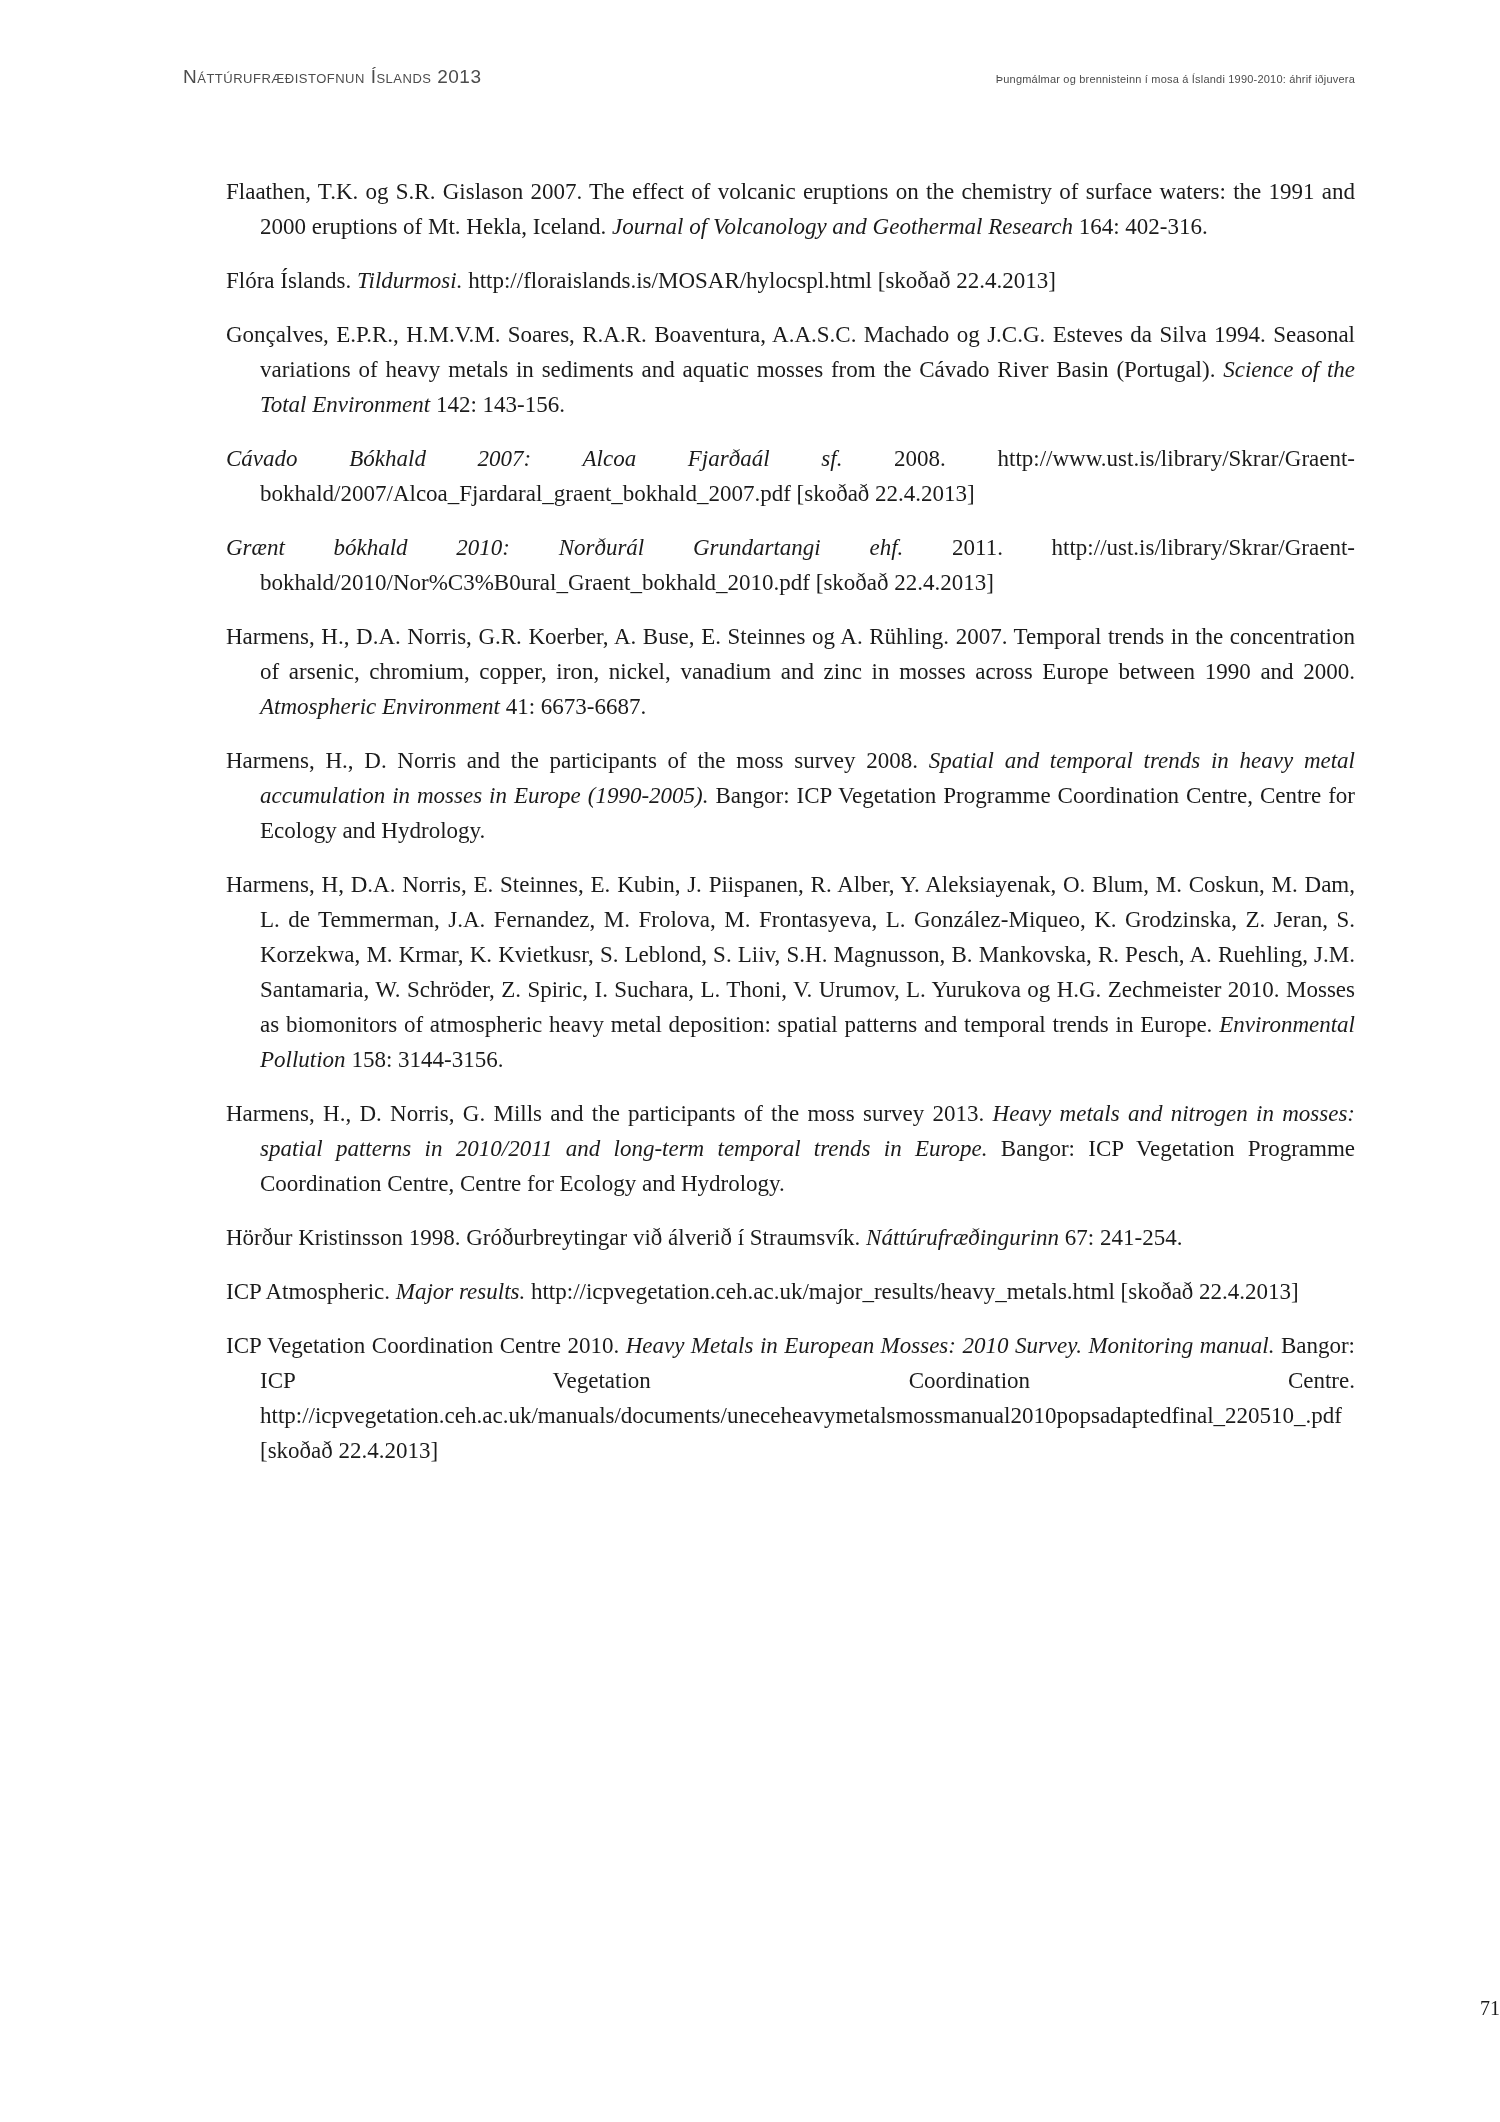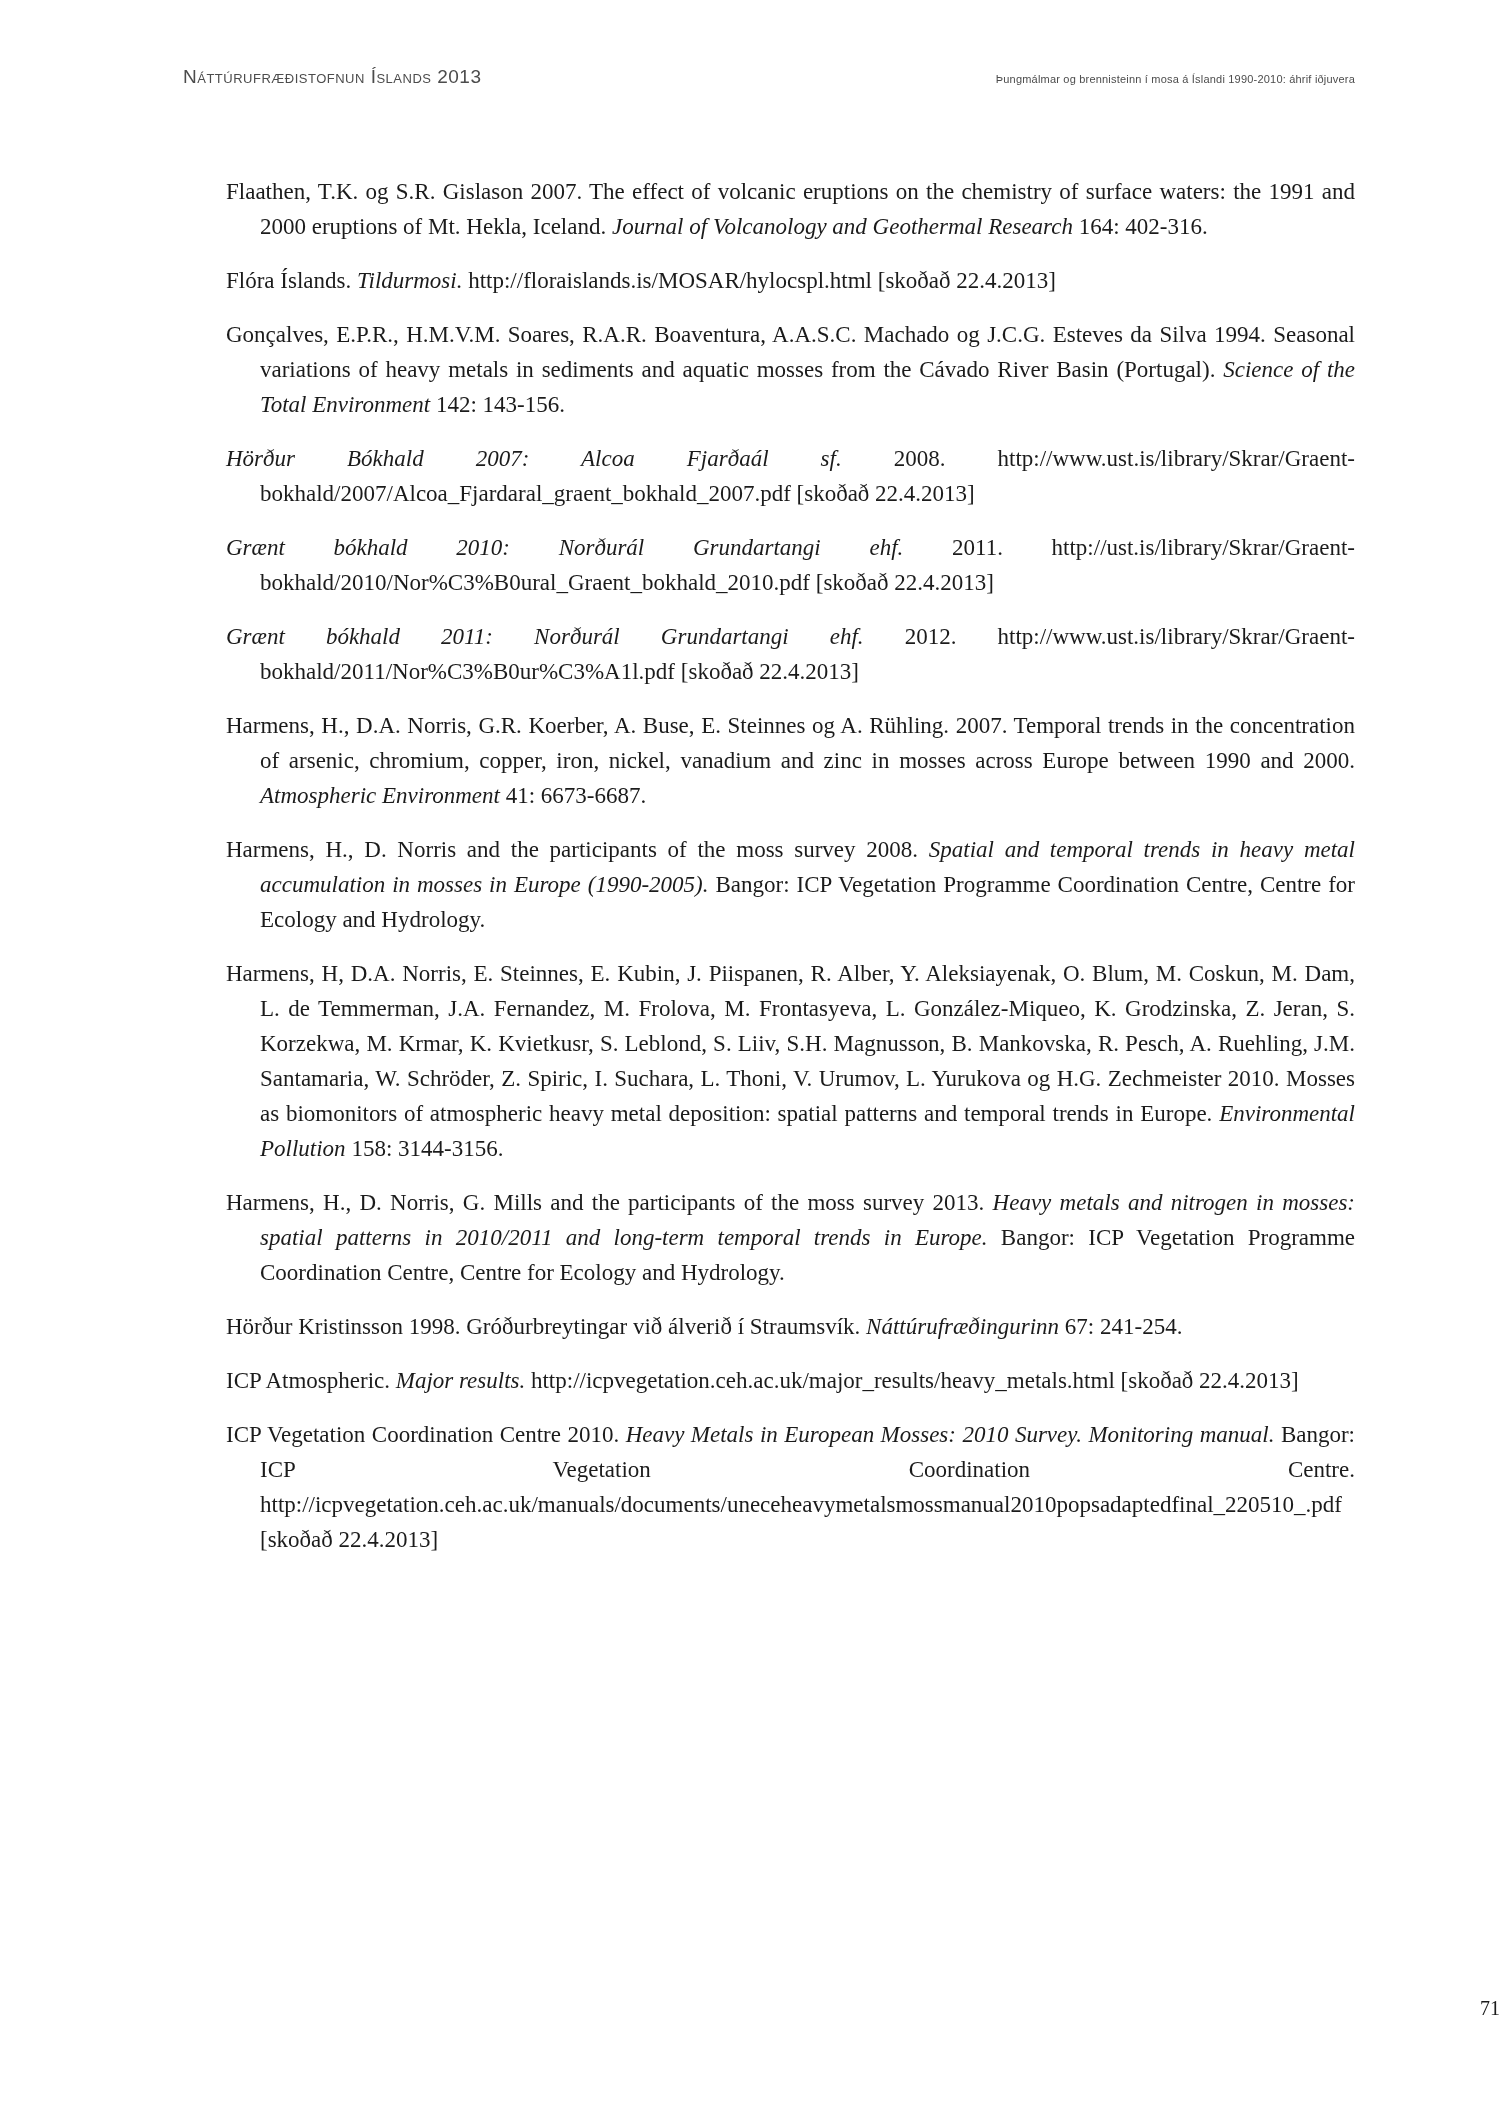--- a/index.html
+++ b/index.html
@@ -73,23 +73,22 @@
 
   <div class="header">
     <span class="header-left">Náttúrufræðistofnun Íslands 2013</span>
     <span class="header-right">Þungmálmar og brennisteinn í mosa á Íslandi 1990-2010: áhrif iðjuvera</span>
   </div>
 
   <div class="refs">
       <p class="ref"><span>Flaathen, T.K. og S.R. Gislason 2007. The effect of volcanic eruptions on the chemistry of surface waters: the 1991 and 2000 eruptions of Mt. Hekla, Iceland. </span><em>Journal of Volcanology and Geothermal Research</em><span> 164: 402-316.</span></p>
       <p class="ref"><span>Flóra Íslands. </span><em>Tildurmosi.</em><span> http://floraislands.is/MOSAR/hylocspl.html [skoðað 22.4.2013]</span></p>
       <p class="ref"><span>Gonçalves, E.P.R., H.M.V.M. Soares, R.A.R. Boaventura, A.A.S.C. Machado og J.C.G. Esteves da Silva 1994. Seasonal variations of heavy metals in sediments and aquatic mosses from the Cávado River Basin (Portugal). </span><em>Science of the Total Environment</em><span> 142: 143-156.</span></p>
-      <p class="ref"><em>Hörður Bókhald 2007: Alcoa Fjarðaál sf.</em><span> 2008. http://www.ust.is/library/Skrar/Graent-bokhald/2007/Alcoa_Fjardaral_graent_bokhald_2007.pdf [skoðað 22.4.2013]</span></p>
+      <p class="ref"><em>Cávado Bókhald 2007: Alcoa Fjarðaál sf.</em><span> 2008. http://www.ust.is/library/Skrar/Graent-bokhald/2007/Alcoa_Fjardaral_graent_bokhald_2007.pdf [skoðað 22.4.2013]</span></p>
       <p class="ref"><em>Grænt bókhald 2010: Norðurál Grundartangi ehf.</em><span> 2011. http://ust.is/library/Skrar/Graent-bokhald/2010/Nor%C3%B0ural_Graent_bokhald_2010.pdf [skoðað 22.4.2013]</span></p>
-      <p class="ref"><em>Grænt bókhald 2011: Norðurál Grundartangi ehf.</em><span> 2012. http://www.ust.is/library/Skrar/Graent-bokhald/2011/Nor%C3%B0ur%C3%A1l.pdf [skoðað 22.4.2013]</span></p>
       <p class="ref"><span>Harmens, H., D.A. Norris, G.R. Koerber, A. Buse, E. Steinnes og A. Rühling. 2007. Temporal trends in the concentration of arsenic, chromium, copper, iron, nickel, vanadium and zinc in mosses across Europe between 1990 and 2000. </span><em>Atmospheric Environment</em><span> 41: 6673-6687.</span></p>
       <p class="ref"><span>Harmens, H., D. Norris and the participants of the moss survey 2008. </span><em>Spatial and temporal trends in heavy metal accumulation in mosses in Europe (1990-2005).</em><span> Bangor: ICP Vegetation Programme Coordination Centre, Centre for Ecology and Hydrology.</span></p>
       <p class="ref"><span>Harmens, H, D.A. Norris, E. Steinnes, E. Kubin, J. Piispanen, R. Alber, Y. Aleksiayenak, O. Blum, M. Coskun, M. Dam, L. de Temmerman, J.A. Fernandez, M. Frolova, M. Frontasyeva, L. González-Miqueo, K. Grodzinska, Z. Jeran, S. Korzekwa, M. Krmar, K. Kvietkusr, S. Leblond, S. Liiv, S.H. Magnusson, B. Mankovska, R. Pesch, A. Ruehling, J.M. Santamaria, W. Schröder, Z. Spiric, I. Suchara, L. Thoni, V. Urumov, L. Yurukova og H.G. Zechmeister 2010. Mosses as biomonitors of atmospheric heavy metal deposition: spatial patterns and temporal trends in Europe. </span><em>Environmental Pollution</em><span> 158: 3144-3156.</span></p>
       <p class="ref"><span>Harmens, H., D. Norris, G. Mills and the participants of the moss survey 2013. </span><em>Heavy metals and nitrogen in mosses: spatial patterns in 2010/2011 and long-term temporal trends in Europe.</em><span> Bangor: ICP Vegetation Programme Coordination Centre, Centre for Ecology and Hydrology.</span></p>
       <p class="ref"><span>Hörður Kristinsson 1998. Gróðurbreytingar við álverið í Straumsvík. </span><em>Náttúrufræðingurinn</em><span> 67: 241-254.</span></p>
       <p class="ref"><span>ICP Atmospheric. </span><em>Major results.</em><span> http://icpvegetation.ceh.ac.uk/major_results/heavy_metals.html [skoðað 22.4.2013]</span></p>
       <p class="ref"><span>ICP Vegetation Coordination Centre 2010. </span><em>Heavy Metals in European Mosses: 2010 Survey. Monitoring manual.</em><span> Bangor: ICP Vegetation Coordination Centre. http://icpvegetation.ceh.ac.uk/manuals/documents/uneceheavymetalsmossmanual2010popsadaptedfinal_220510_.pdf [skoðað 22.4.2013]</span></p>
     </div>
 
   <div class="footer">

